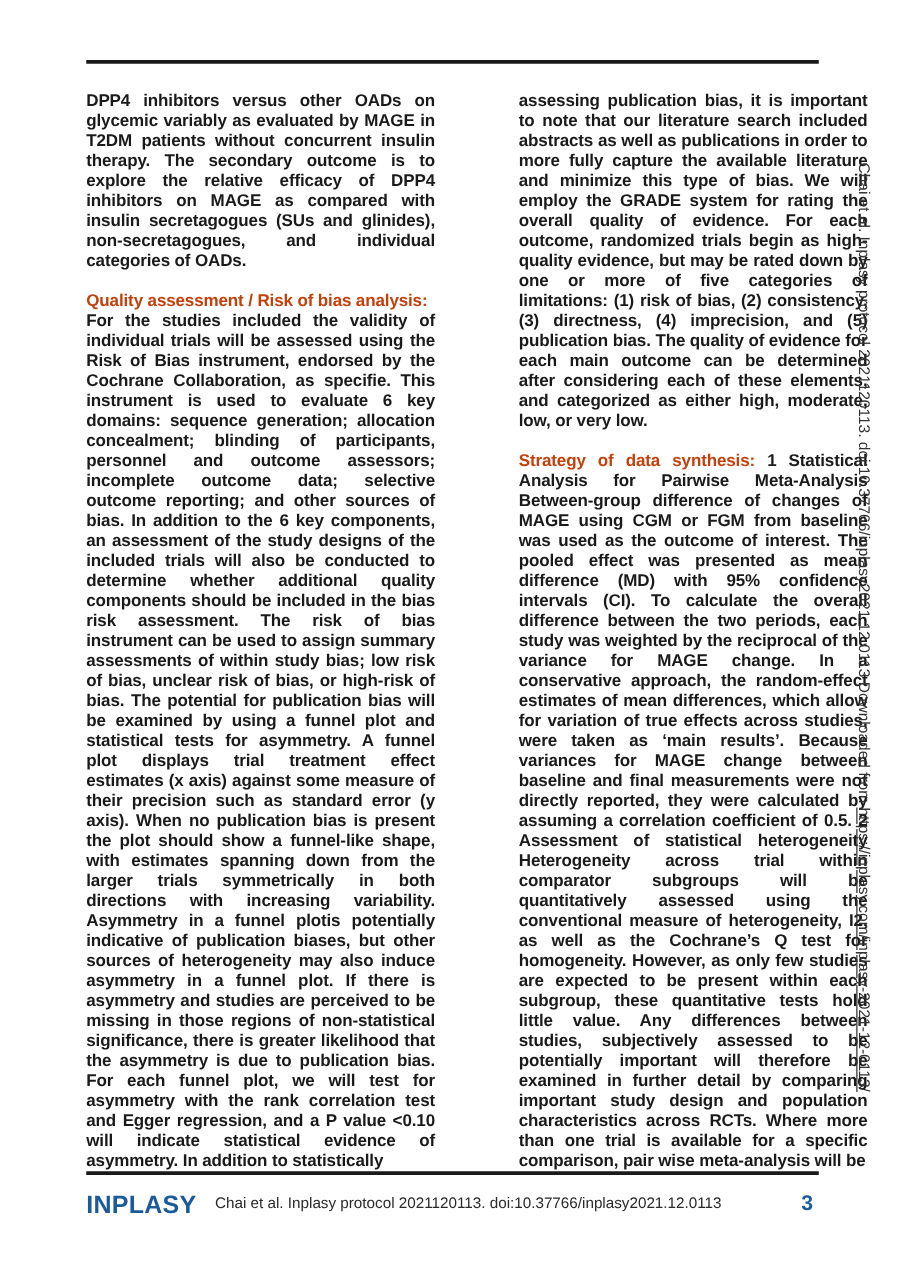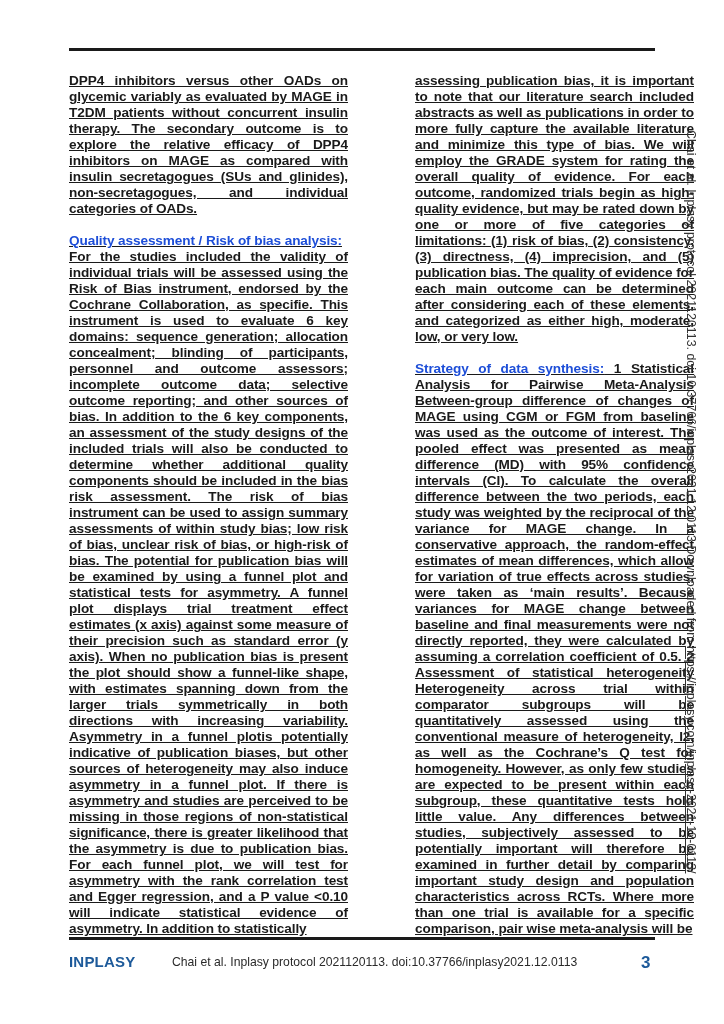--- a/index.html
+++ b/index.html
@@ -5,24 +5,24 @@
     html, body { margin: 0; padding: 0; background: #ffffff; }
     body { width: 724px; height: 1024px; position: relative; overflow: hidden;
       font-family: "Liberation Sans", sans-serif; color: #1a1a1a; }
     .rule { position: absolute; left: 69px; width: 586px; height: 3px; background: #1a1a1a; }
     .rule.top { top: 48px; }
     .rule.bottom { top: 937px; }
     .col { position: absolute; top: 73px; width: 279px; font-size: 13.6px; line-height: 16px;
       font-weight: bold; text-align: justify; hyphens: none; letter-spacing: -0.1px; }
     .col.left { left: 69px; }
     .col.right { left: 377px; margin-left: 38px; }
-    .col p { margin: 0; text-decoration: underline; }
+    .col p { margin: 0; }
     .col p + p { margin-top: 16px; }
-    .heading { color: #1d4ed8; }
-    .footer-brand { position: absolute; left: 69px; top: 953px; font-size: 15px; font-weight: bold;
+    .heading { color: #c2410c; }
+    .footer-brand { position: absolute; left: 69px; top: 953px; font-size: 20px; font-weight: bold;
       color: #1d5a9a; letter-spacing: 0.2px; }
     .footer-cite { position: absolute; left: 172px; top: 955px; font-size: 12.2px; color: #2a2a2a; }
     .footer-page { position: absolute; left: 641px; top: 953px; font-size: 17px; font-weight: bold; color: #1d5a9a; }
     .side-note { position: absolute; left: 698px; top: 130px; width: 780px; height: 16px;
       transform-origin: 0 0; transform: rotate(90deg); font-size: 12.4px; color: #333333; white-space: nowrap; }
     .side-note a { color: #333333; text-decoration: underline; }
   </style>
 </head>
 <body>
 

